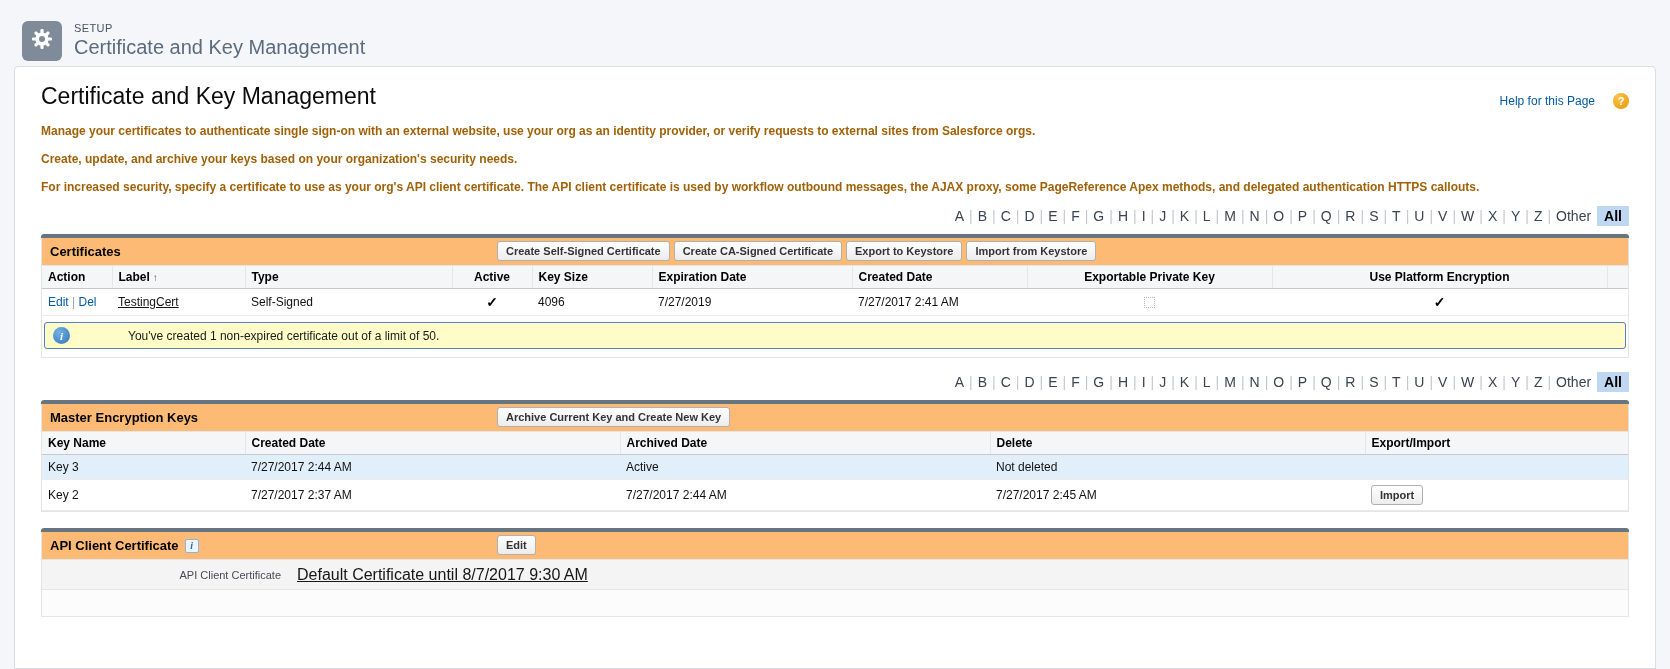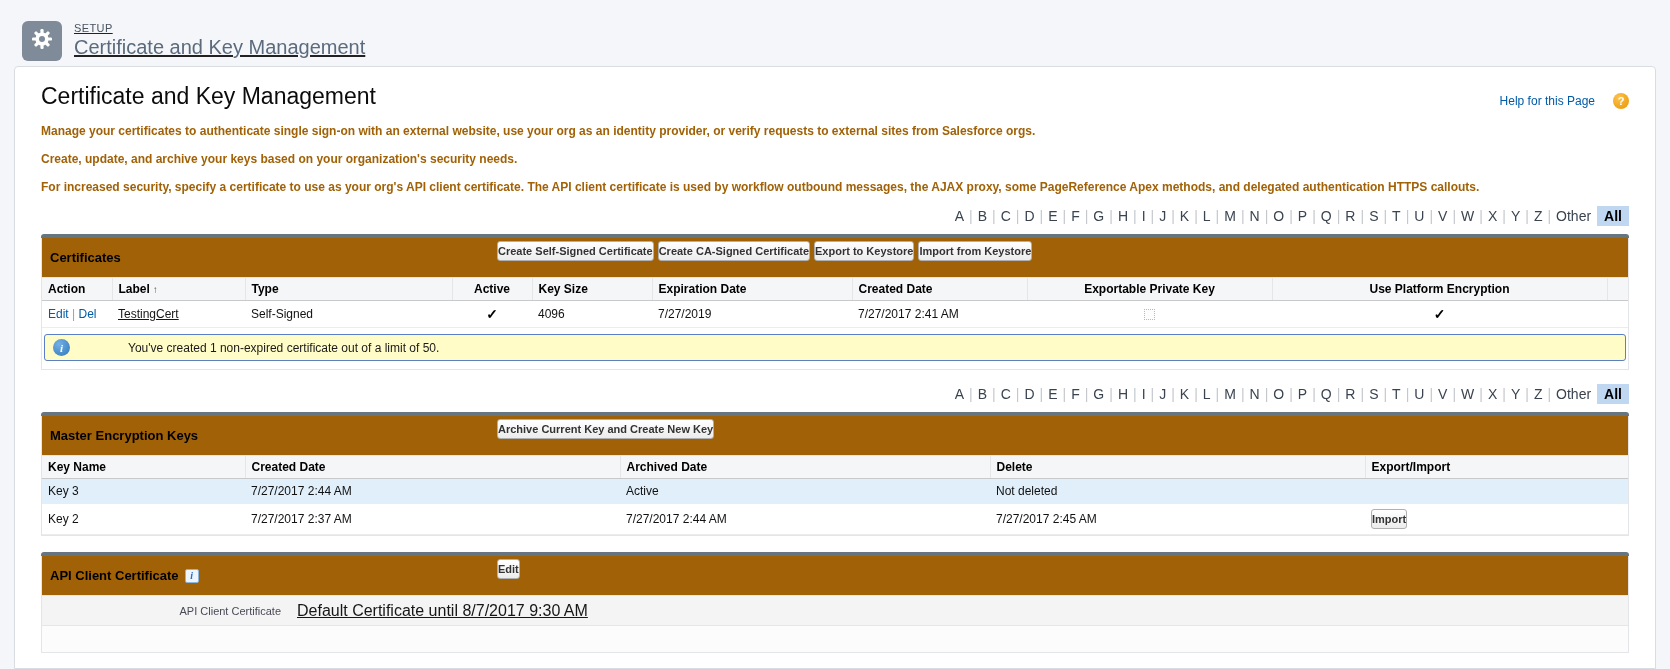--- a/index.html
+++ b/index.html
@@ -3,21 +3,21 @@
 <meta charset="utf-8">
 <style>
   * { margin:0; padding:0; box-sizing:border-box; }
   html,body { width:1670px; height:669px; overflow:hidden; }
   body {
     font-family:"Liberation Sans", sans-serif;
     background:#f4f6f9;
     color:#222;
   }
   
-  .setup-header { display:flex; align-items:center; gap:12px; padding:25px 0 10px 22px; height:66px;text-decoration:underline; }
+  .setup-header { display:flex; align-items:center; gap:12px; padding:25px 0 10px 22px; height:66px; }
   .setup-tile { width:40px; height:40px; border-radius:6px; background:#7f8b98; display:flex; align-items:center; justify-content:center; flex:0 0 auto; }
   .eyebrow { font-size:11px; color:#47535f; letter-spacing:.4px; margin-bottom:2px; }
   .setup-title { font-size:20px; color:#5b6b7d; }
   
   .card {
     background:#fff; border:1px solid #d9dde2; border-radius:4px 4px 0 0;
     margin:0 14px; height:603px; padding:16px 26px 0 26px; overflow:hidden;
   }
   .title-row { display:flex; align-items:flex-start; justify-content:space-between; margin-bottom:14px; }
   h1.page-title { font-size:23px; font-weight:400; color:#0b0b0b; }
@@ -27,29 +27,29 @@
   
   .alpha-bar { text-align:right; font-size:14px; color:#3a4450; margin:4px 0 10px 0; white-space:nowrap; }
   .alpha-bar .al { padding:2px 4px; cursor:pointer; }
   .alpha-bar .sep { color:#c4c8cd; padding:0 1px; }
   .alpha-bar .other { padding-right:6px; }
   .alpha-bar .all-active { background:#bfd7f1; font-weight:bold; color:#000; padding:2px 7px; cursor:default; }
   
   .section { margin-bottom:16px; }
   .section-topbar { height:4px; background:#66757f; border-radius:3px 3px 0 0; }
   .section-body { border:1px solid #e3e5e8; border-top:none; }
-  .section-header { position:relative; background:#a16207; height:40px; display:flex; align-items:center; padding-left:8px; border-bottom:1px solid #e3e5e8; }
+  .section-header { position:relative; background:#fdba74; height:28px; display:flex; align-items:center; padding-left:8px; border-bottom:1px solid #e3e5e8; }
   .section-header h2 { font-size:13px; font-weight:bold; color:#000; display:flex; align-items:center; gap:6px; }
   .btn-group { position:absolute; left:455px; top:3px; display:flex; gap:4px; }
   .btn {
     font-family:"Liberation Sans", sans-serif;
     font-size:11px; font-weight:bold; color:#333;
     background:linear-gradient(#ffffff, #ececec);
     border:1px solid #b0b0b0; border-radius:3px;
-    padding:3px 0; cursor:pointer; white-space:nowrap;
+    padding:3px 8px; cursor:pointer; white-space:nowrap;
   }
   
   table.list { width:100%; border-collapse:collapse; table-layout:fixed; font-size:12px; }
   table.list th {
     background:#f5f6f7; font-weight:bold; color:#000; text-align:left;
     padding:4px 6px; border-bottom:1px solid #c7c9cb; border-right:1px solid #e4e6e8;
     white-space:nowrap; overflow:hidden; font-size:12px; height:22px;
   }
   table.list th:last-child { border-right:none; }
   table.list td { padding:5px 6px; border-bottom:1px solid #ececec; white-space:nowrap; overflow:hidden; height:24px; color:#111; }

